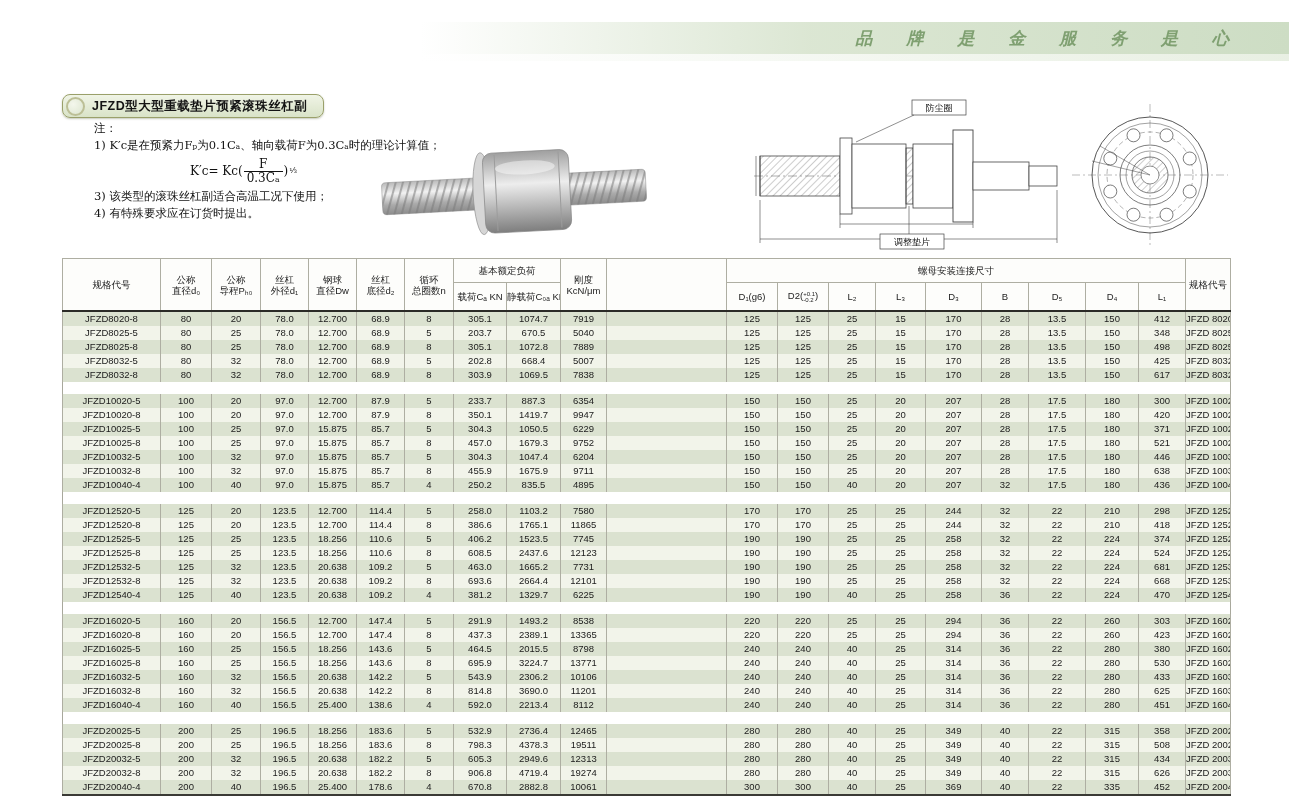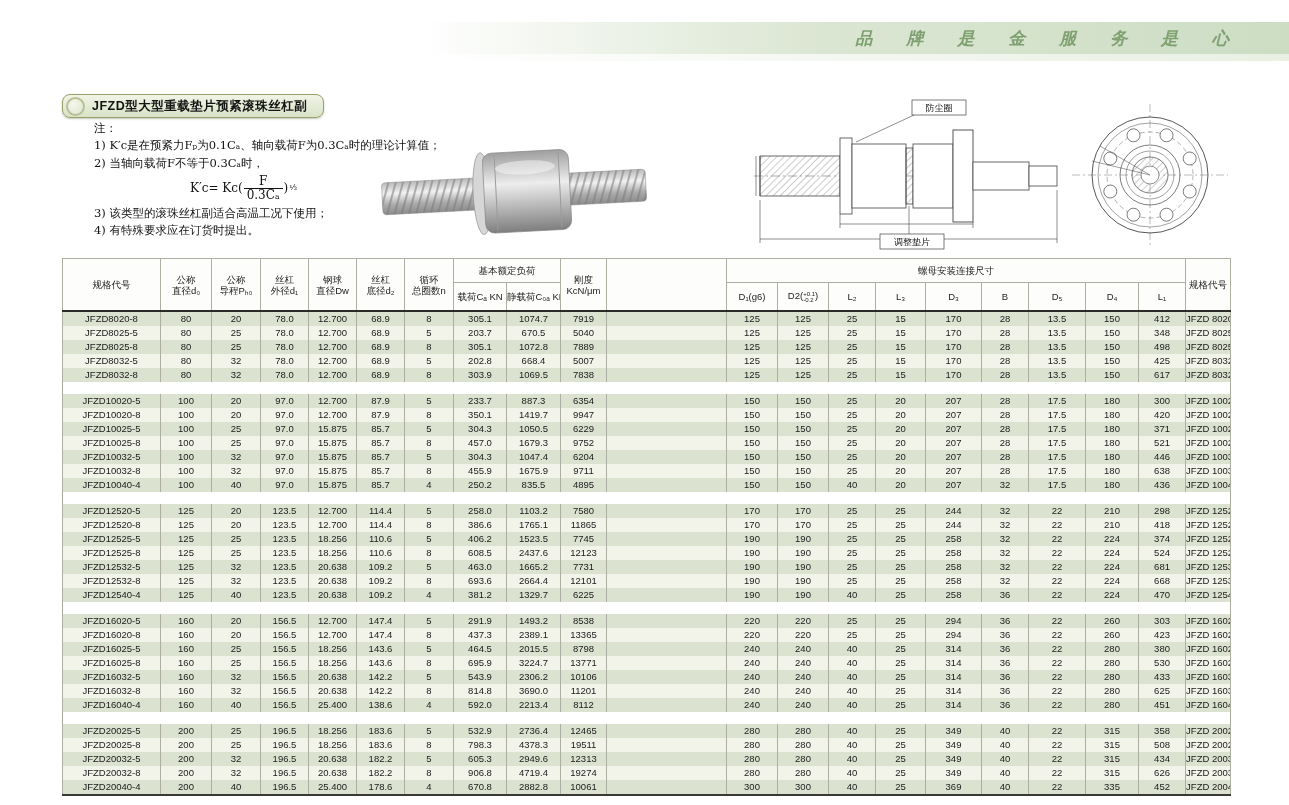--- a/index.html
+++ b/index.html
@@ -68,21 +68,20 @@
   <div class="banner-fade"></div>
 
   <div class="title-pill">
     <span class="pill-ring"></span>
     <span class="title-text">JFZD型大型重载垫片预紧滚珠丝杠副</span>
   </div>
 
   <div class="notes">
     <div class="ln">注：</div>
     <div class="ln">1) K′c是在预紧力Fₚ为0.1Cₐ、轴向载荷F为0.3Cₐ时的理论计算值；</div>
-    <div class="ln">2) 当轴向载荷F不等于0.3Cₐ时，</div>
     <div class="formula">
       <span>K′c= Kc(</span>
       <span class="frac">
         <span class="num">F</span>
         <span class="den">0.3Cₐ</span>
       </span>
       <span>)</span>
       <sup>⅓</sup>
     </div>
     <div class="ln">3) 该类型的滚珠丝杠副适合高温工况下使用；</div>

